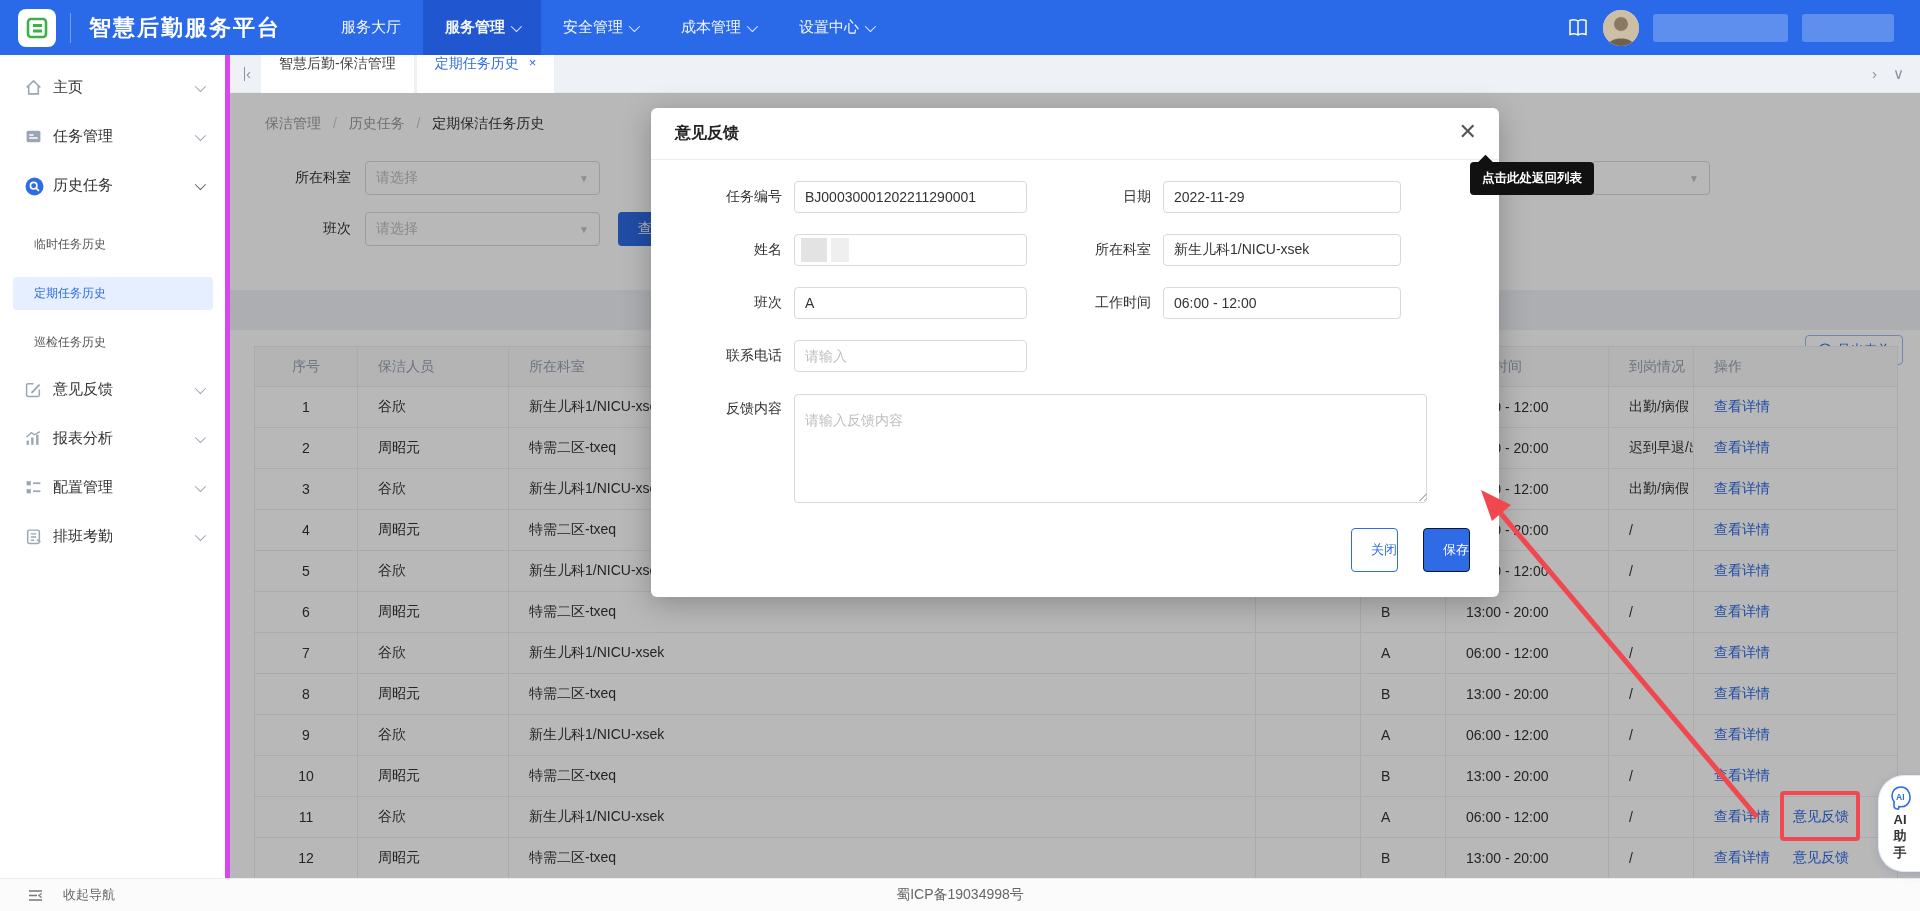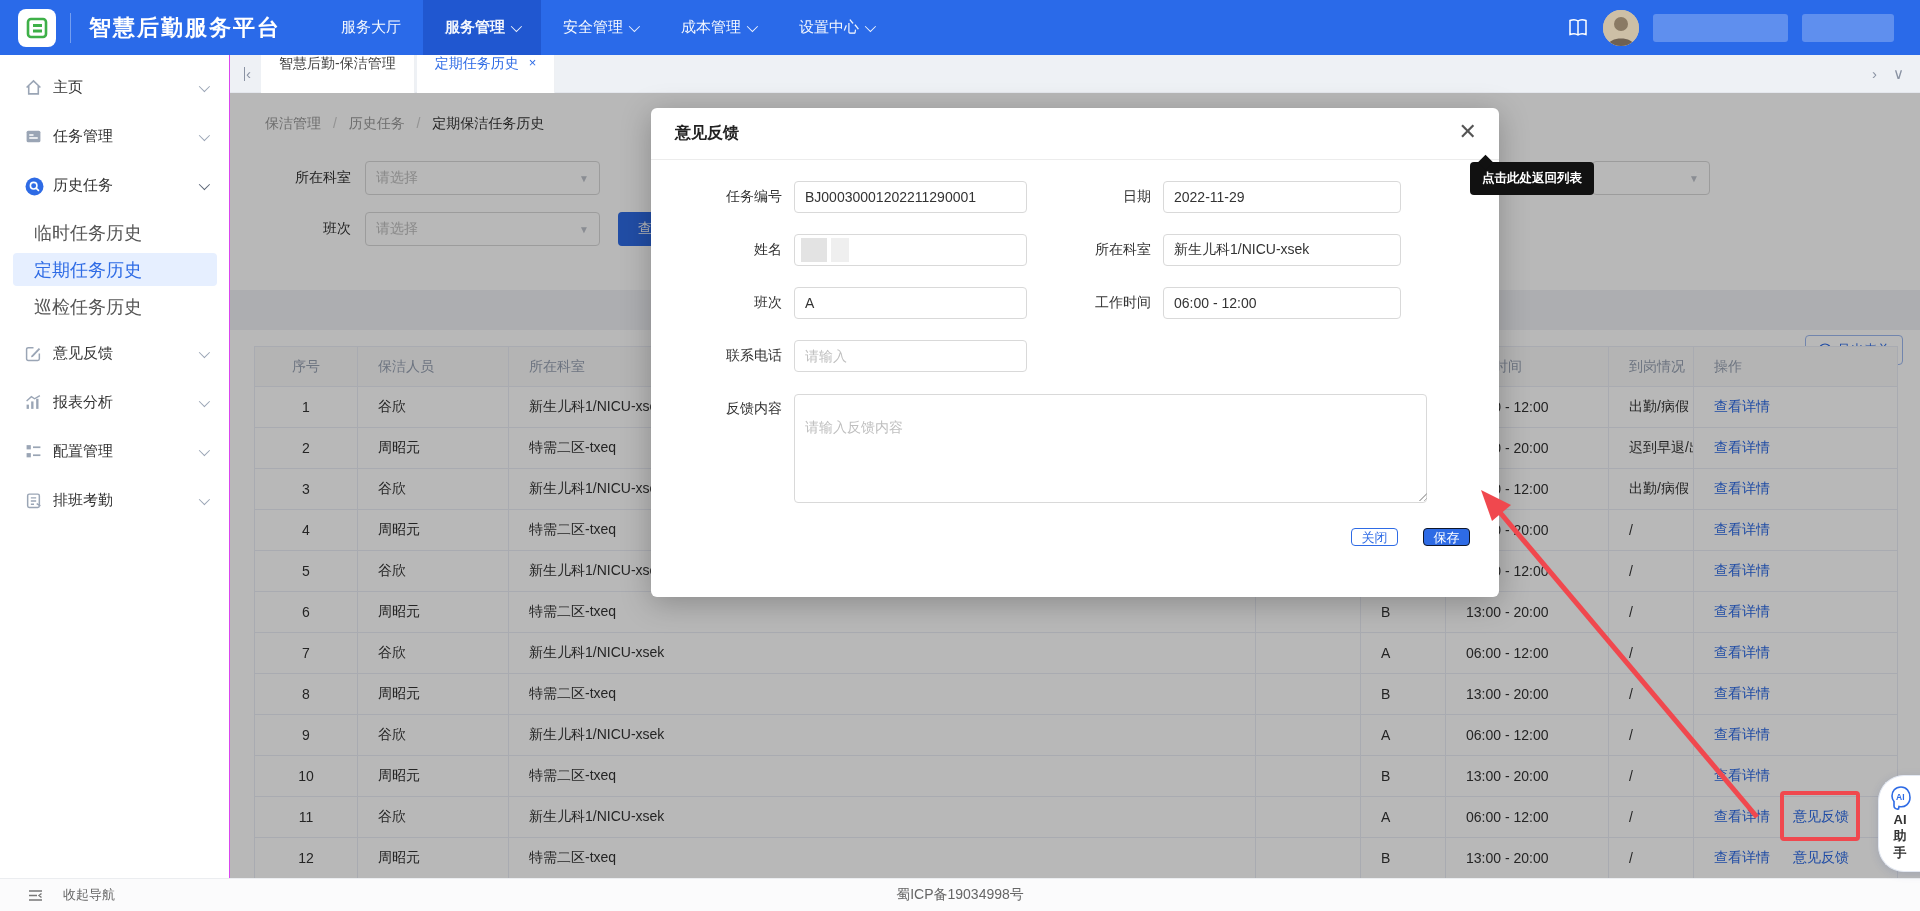--- a/index.html
+++ b/index.html
@@ -22,28 +22,28 @@
   .nav-right { margin-left:auto; display:flex; align-items:center; gap:14px; padding-right:26px; }
   .redact { background:rgba(255,255,255,.25); border-radius:3px; height:28px; }
   .redact.r1 { width:135px; } .redact.r2 { width:92px; }
   .avatar { width:36px; height:36px; border-radius:50%; background:#cfc2ae; overflow:hidden; flex:none; }
 
   .chev { display:inline-block; width:8px; height:8px; border-right:1.5px solid #9aa5b5;
     border-bottom:1.5px solid #9aa5b5; transform:rotate(45deg) translateY(-2px); }
 
   
   .sidebar { position:absolute; left:0; top:55px; width:230px; height:823px; background:#fff;
-    border-right:1px solid #d946ef; z-index:60; padding-top:8px; }
+    border-right:5px solid #d946ef; z-index:60; padding-top:8px; }
   .side-item { height:49px; display:flex; align-items:center; padding:0 18px 0 25px; cursor:pointer; }
   .side-item .ic { width:18px; height:18px; margin-right:10px; color:#9aa5b5; flex:none; }
   .side-item .lbl { font-size:15px; color:#333; flex:1; }
   .side-item .chev { margin-right:4px; }
   .side-sub { padding:2px 0 6px; }
-  .sub-item { height:33px; display:flex; align-items:center; margin:4px 12px 0 13px; padding-left:21px;
-    font-size:18px; color:#555; border-radius:4px; cursor:pointer; }
+  .sub-item { height:33px; display:flex; align-items:center; margin:16px 12px 0 13px; padding-left:21px;
+    font-size:12px; color:#555; border-radius:4px; cursor:pointer; }
   .sub-item.selected { background:#e6efff; color:#2e6be5; }
 
   
   .tabbar { position:absolute; left:230px; top:55px; width:1690px; height:38px; background:#eef1f5;
     border-bottom:1px solid #e4e7ed; display:flex; align-items:center; z-index:50; }
   .tab-collapse { margin-left:14px; color:#8a93a3; font-size:15px; cursor:pointer;
     border-left:1.6px solid #8a93a3; padding-left:1px; line-height:14px; }
   .tab { height:38px; display:flex; align-items:flex-start; background:#fff; padding:0 18px; margin-left:2px;
     font-size:14px; color:#444; cursor:pointer; border-right:1px solid #eef0f3; }
   .tab.active { color:#2e6be5; }
@@ -95,28 +95,28 @@
   .m-input { height:32px; border:1px solid #d9d9d9; border-radius:4px; font-size:14px; color:#333;
     padding:0 10px; background:#fff; outline:none; width:233px;
     font-family:"Liberation Sans","DejaVu Sans",sans-serif; }
   .m-input::placeholder { color:#bfbfbf; }
   .m-input.w2 { width:238px; }
   .name-box { width:233px; height:32px; border:1px solid #d9d9d9; border-radius:4px; display:flex;
     align-items:center; padding:0 6px; gap:4px; }
   .name-box .blk1 { width:26px; height:24px; background:#e3e3e3; }
   .name-box .blk2 { width:18px; height:24px; background:#efefef; }
   .m-textarea { position:absolute; left:143px; top:286px; width:633px; height:109px;
-    border:1px solid #d9d9d9; border-radius:4px; font-size:14px; padding:24px 10px; resize:none;
+    border:1px solid #d9d9d9; border-radius:4px; font-size:14px; padding:17px 10px; resize:none;
     color:#333; outline:none; font-family:"Liberation Sans","DejaVu Sans",sans-serif; }
   .m-textarea::placeholder { color:#bfbfbf; }
   .resize-corner { position:absolute; left:767px; top:384px; width:9px; height:9px;
     background:
       linear-gradient(135deg, transparent 0 55%, #b9b9b9 55% 63%, transparent 63% 78%, #b9b9b9 78% 86%, transparent 86%); }
   .modal-btns { position:absolute; right:29px; top:420px; display:flex; gap:25px; }
-  .modal-btns .btn { width:47px; height:18px; border-radius:4px; font-size:13px; cursor:pointer; }
+  .modal-btns .btn { width:47px; height:44px; border-radius:4px; font-size:13px; cursor:pointer;text-align:right; }
   .btn-close { background:#fff; border:1px solid #2e6be5; color:#2e6be5; }
   .btn-save { background:#2e6be5; border:1px solid #0f172a; color:#fff; }
 
   
   .annot { position:absolute; left:0; top:0; width:1920px; height:911px; z-index:100;
     pointer-events:none; }
   .tooltip { position:absolute; left:1470px; top:162px; background:#111; color:#fff; font-size:12.5px;
     font-weight:bold; padding:8px 12px; border-radius:4px; white-space:nowrap; }
   .tooltip .tri { position:absolute; left:10px; top:-5px; width:11px; height:11px; background:#111;
     transform:rotate(45deg); }

